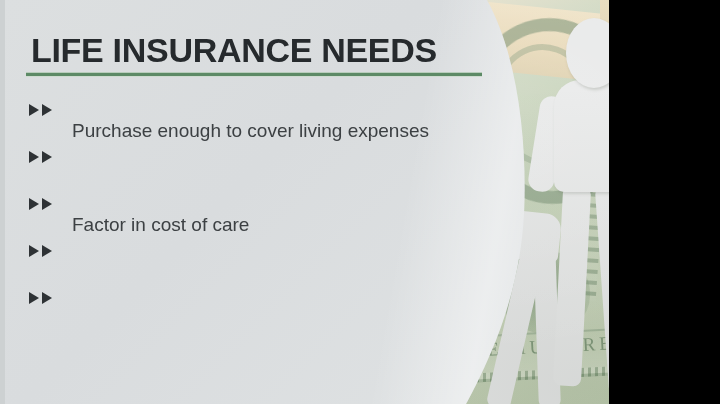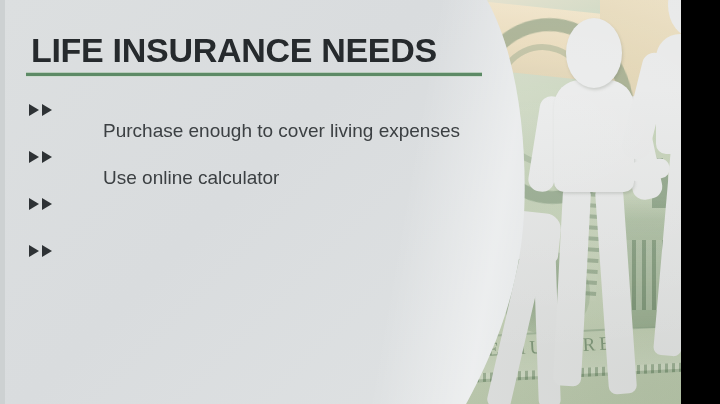--- a/index.html
+++ b/index.html
@@ -2,21 +2,21 @@
 <html><head>
 <meta charset="utf-8">
 <style>
   html, body {
     margin: 0;
     padding: 0;
     background: #000;
   }
   #screen {
     position: relative;
-    width: 681px;
+    width: 609px;
     height: 404px;
     overflow: hidden;
     font-family: "Liberation Sans", sans-serif;
     background: #bef264;
   }
 
   
   .photo-layer {
     position: absolute;
     inset: 0;
@@ -332,21 +332,21 @@
     align-items: center;
   }
   .tri {
     width: 0; height: 0;
     border-top: 6px solid transparent;
     border-bottom: 6px solid transparent;
     border-left: 10px solid #2e3235;
   }
   .bullet-text {
     position: absolute;
-    left: 103px;
+    left: 72px;
     font-size: 19px;
     color: #3c4043;
     white-space: nowrap;
     margin-top: 42px;
   }
 </style>
 </head>
 <body>
 
 <div id="screen">
@@ -408,23 +408,29 @@
           <span class="tri"></span>
         </span>
         <span class="bullet-text">Purchase enough to cover living expenses</span>
       </div>
 
       <div class="bullet-row">
         <span class="bullet-marks">
           <span class="tri"></span>
           <span class="tri"></span>
         </span>
-        <span class="bullet-text">Use online calculator</span>
       </div>
 
+      <div class="bullet-row">
+        <span class="bullet-marks">
+          <span class="tri"></span>
+          <span class="tri"></span>
+        </span>
+        <span class="bullet-text">Factor in cost of care</span>
+      </div>
 
       <div class="bullet-row">
         <span class="bullet-marks">
           <span class="tri"></span>
           <span class="tri"></span>
         </span>
       </div>
 
       <div class="bullet-row">
         <span class="bullet-marks">

